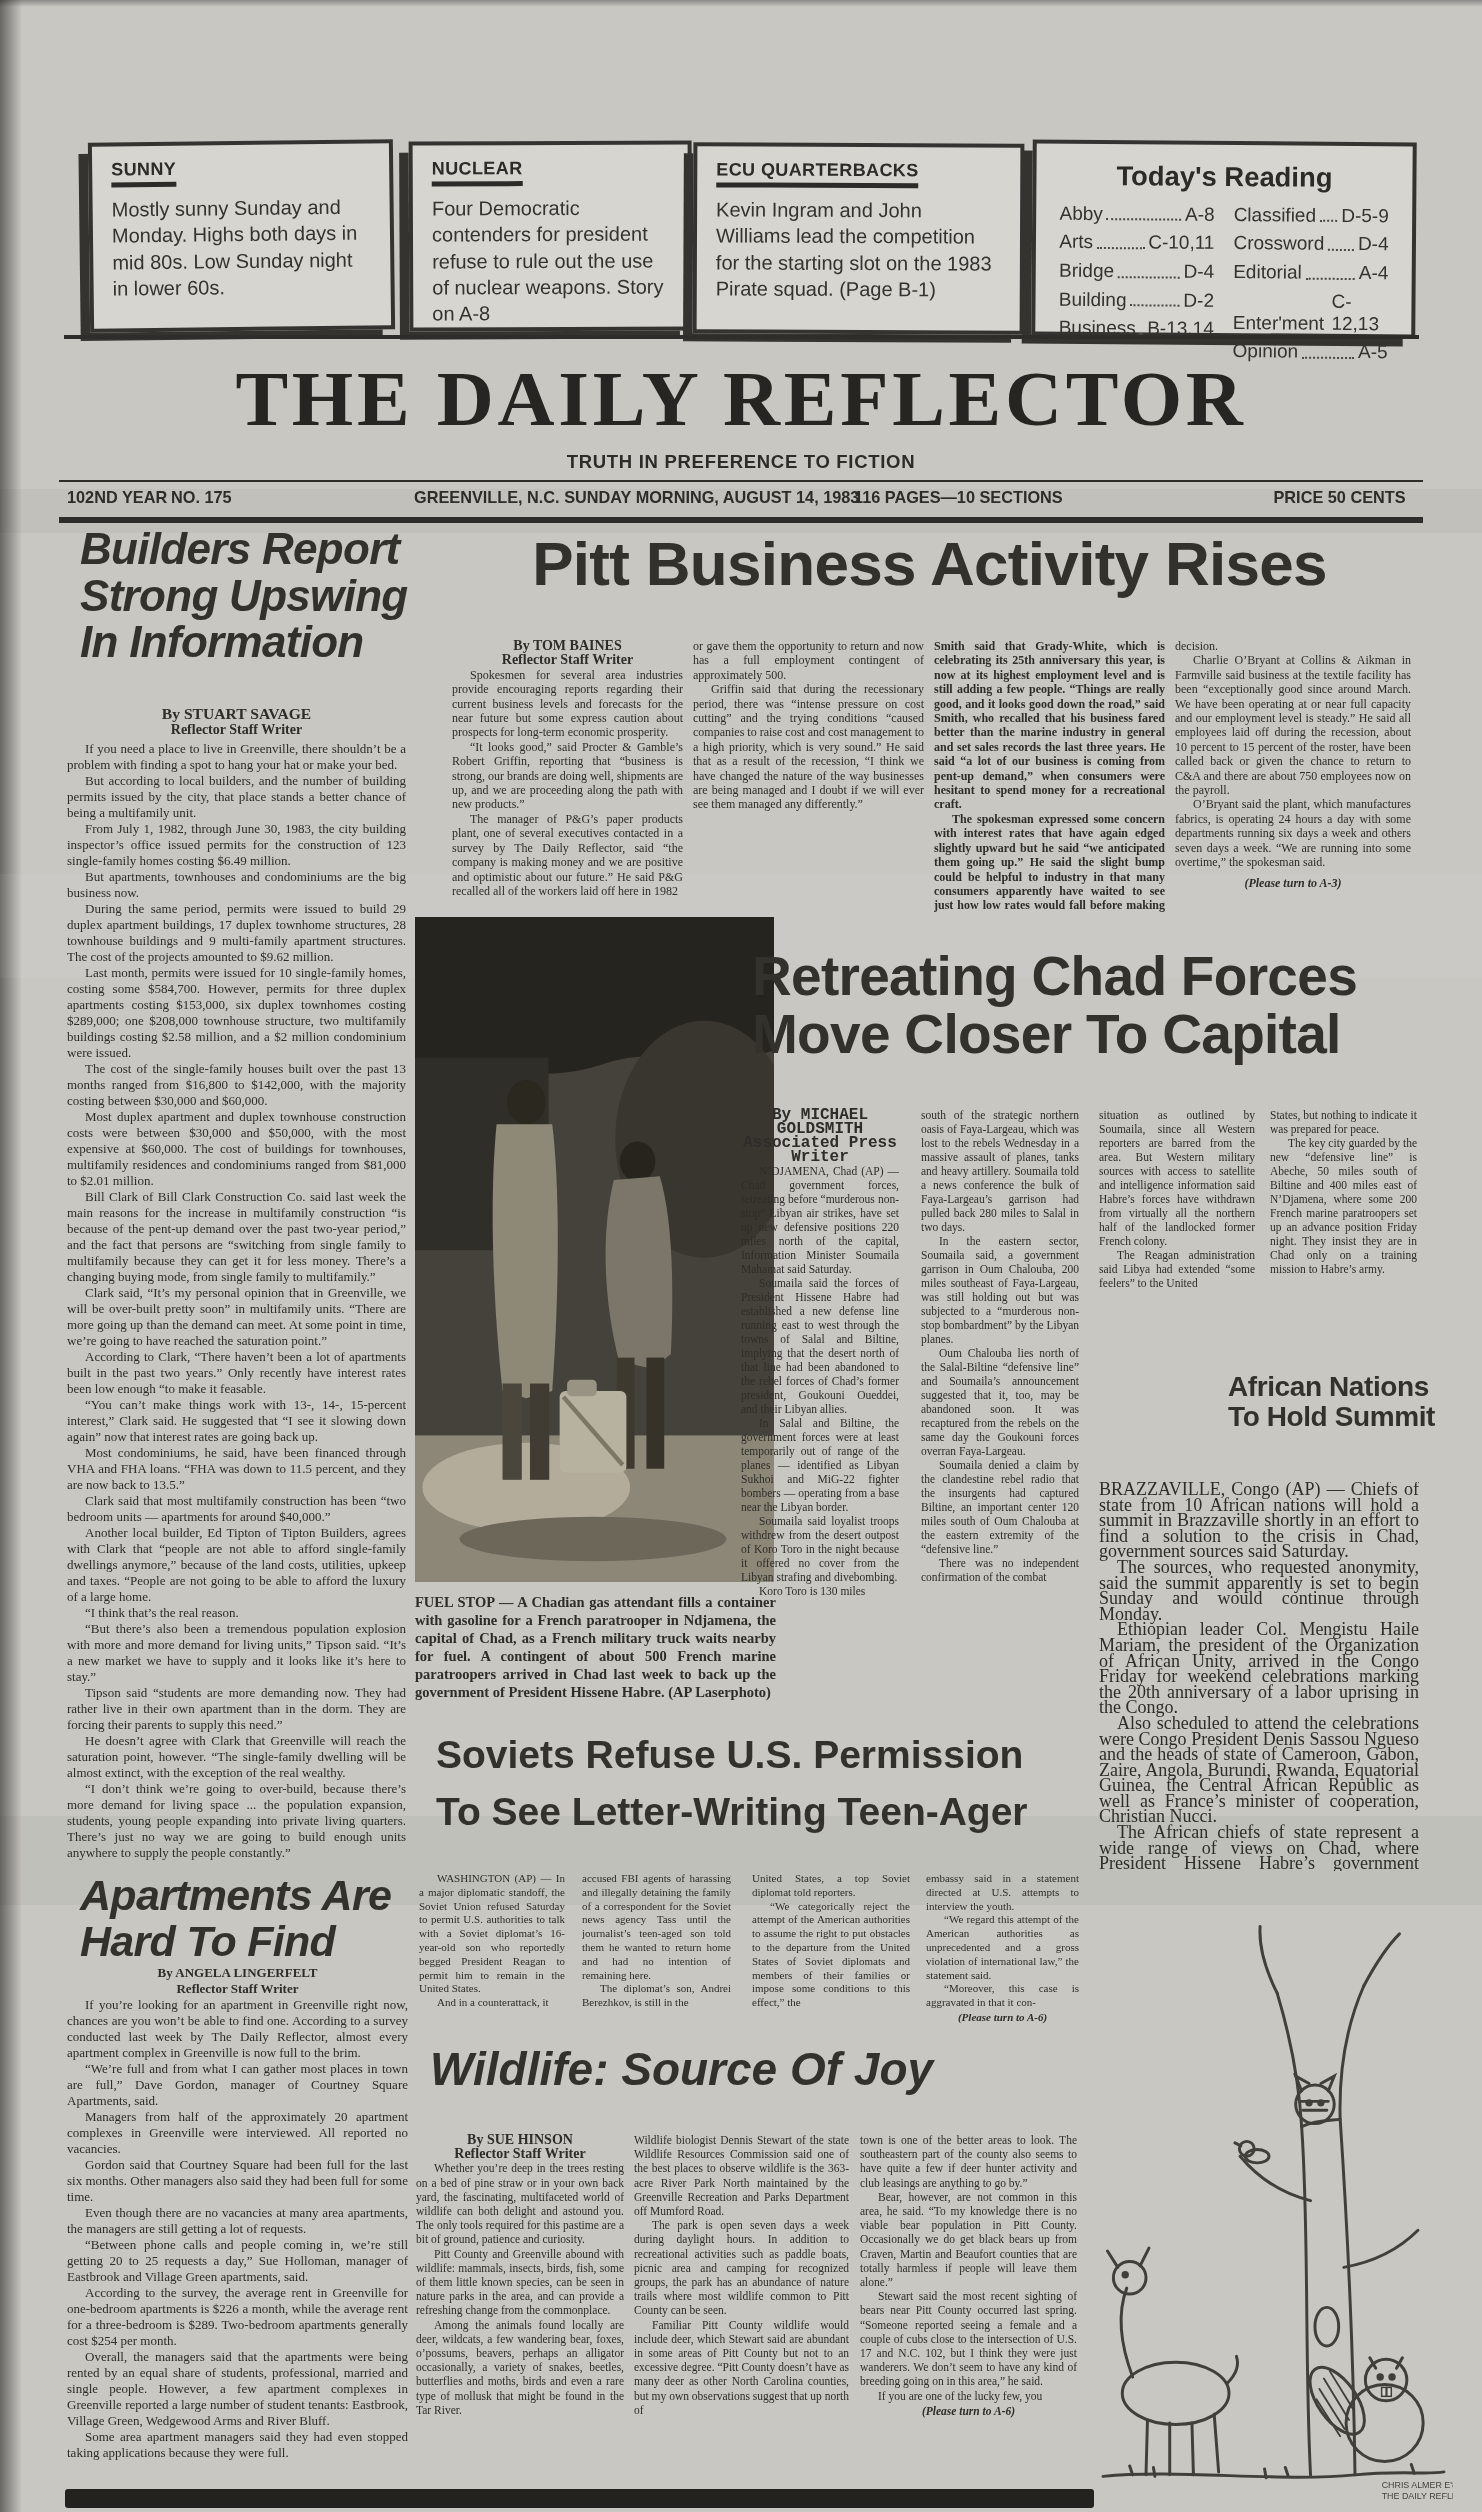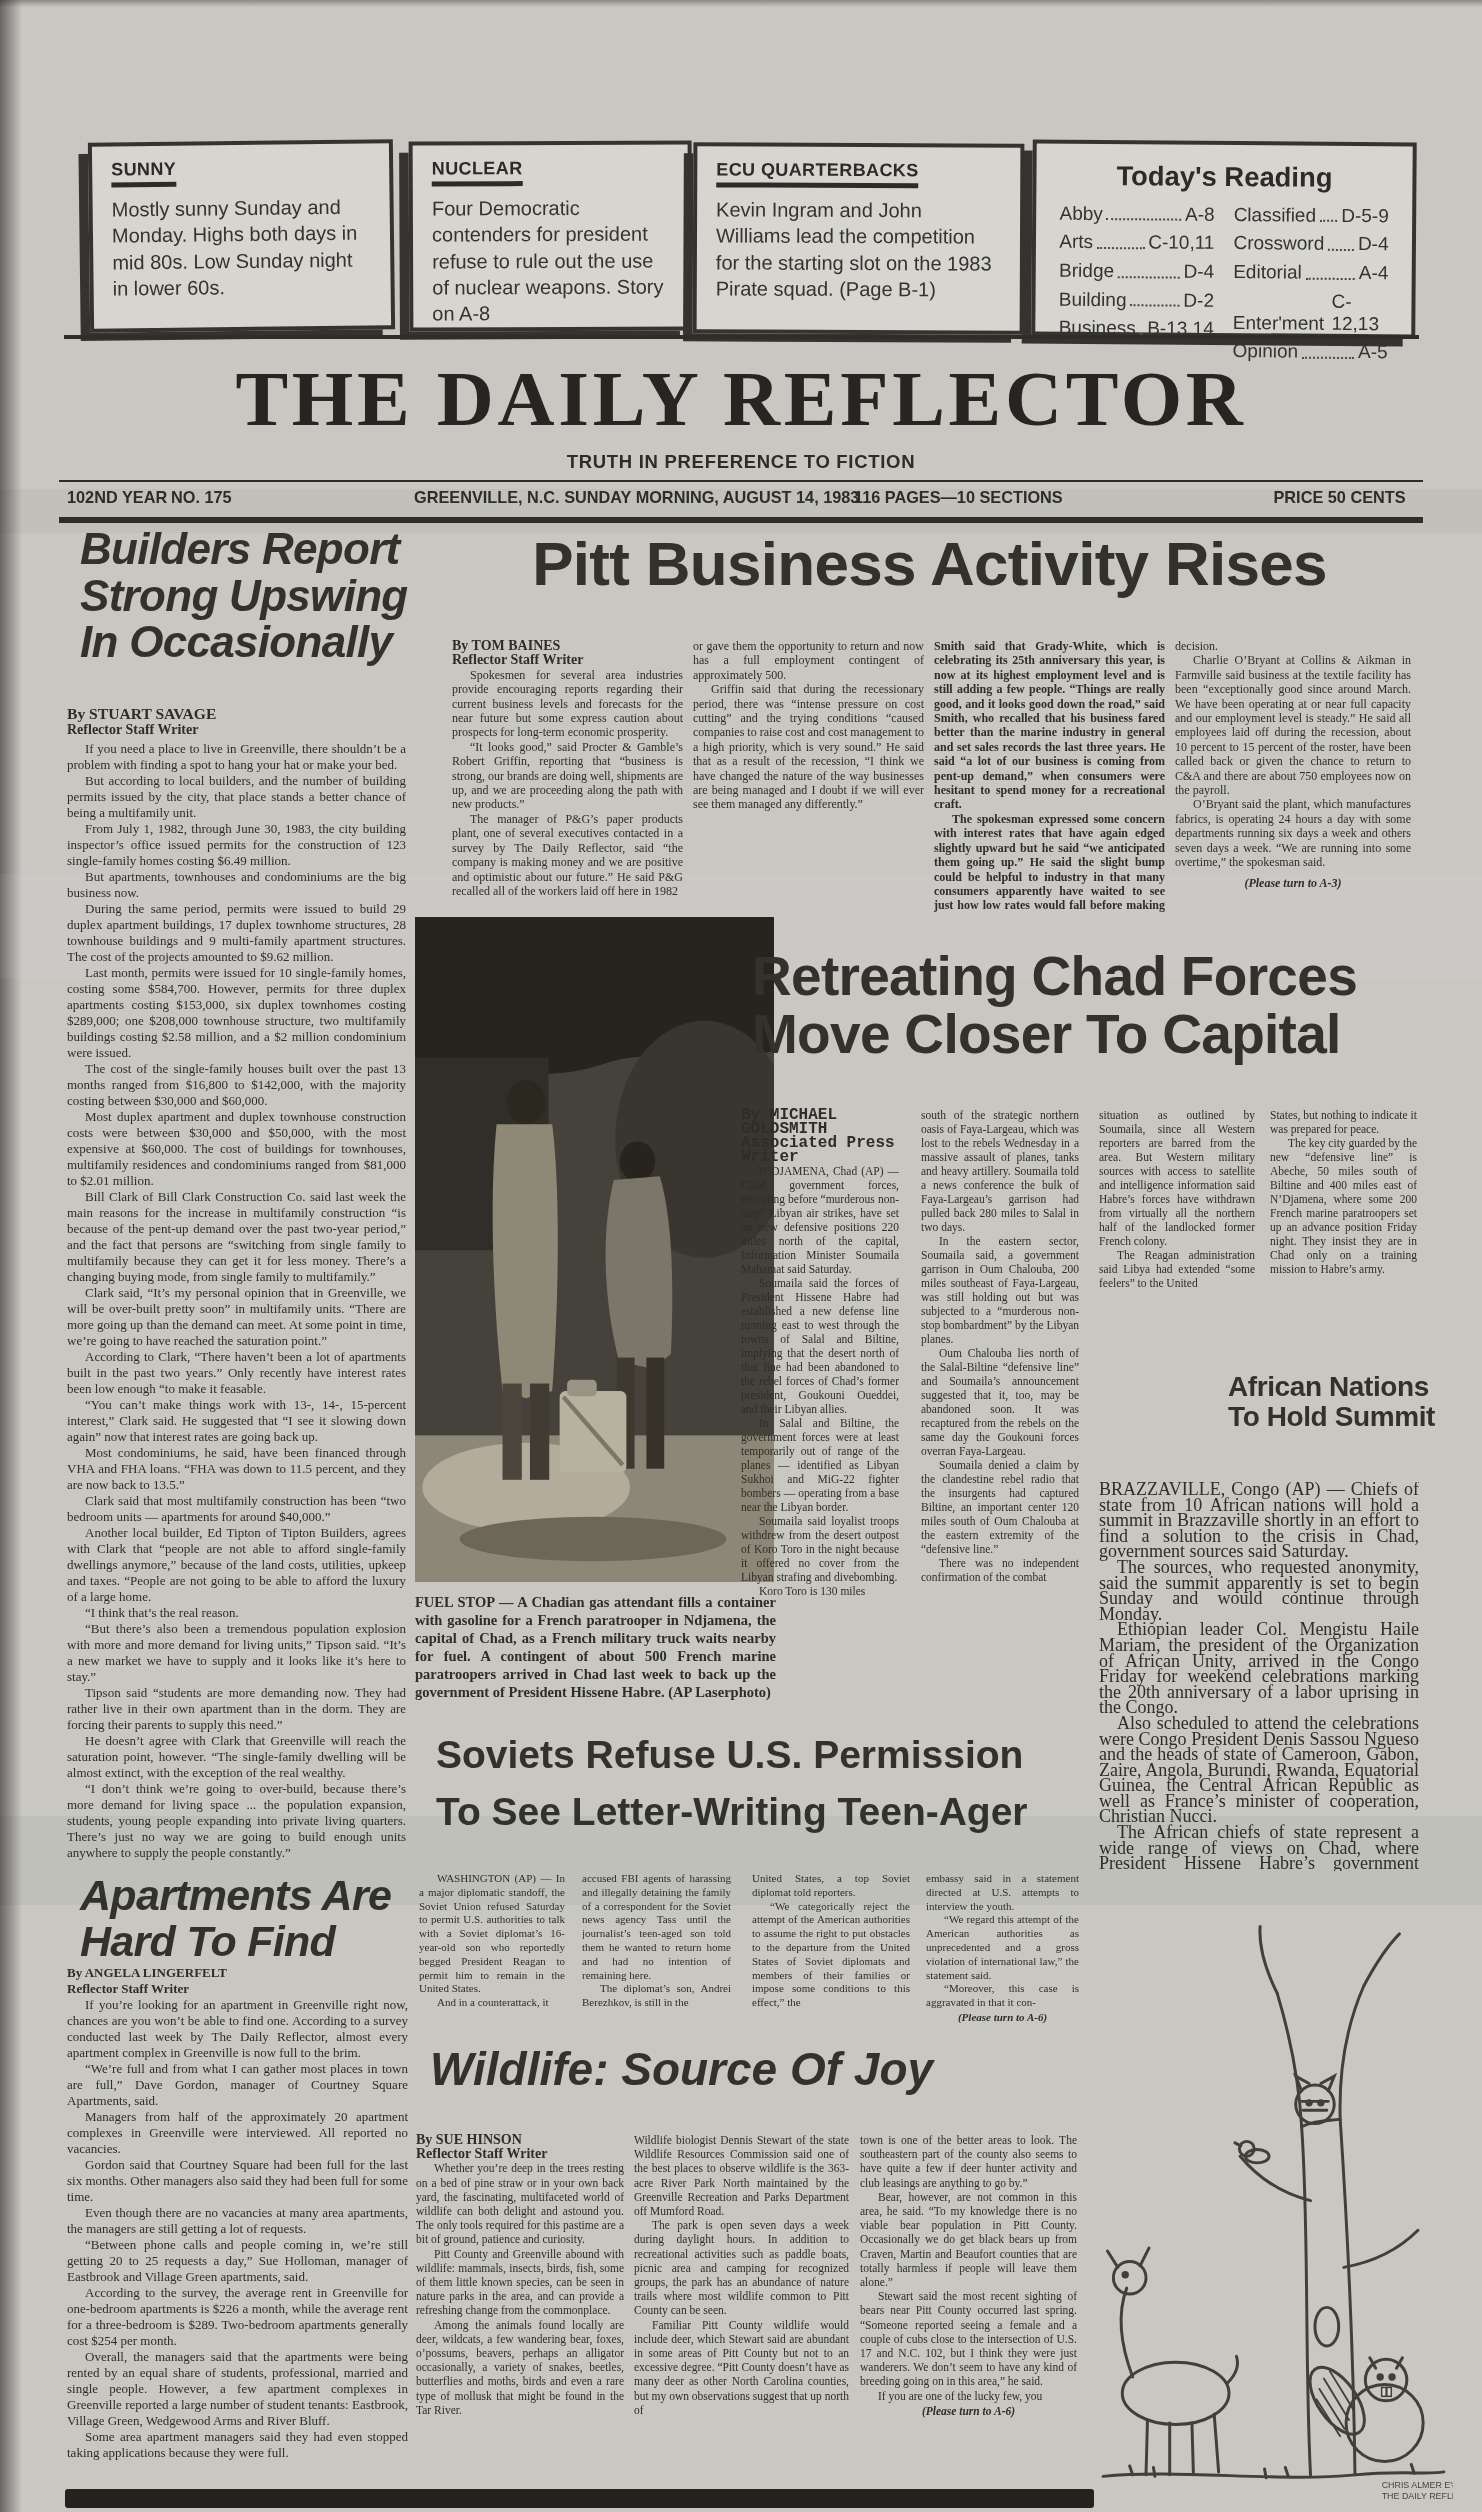--- a/index.html
+++ b/index.html
@@ -46,21 +46,21 @@
   .dateline span{position:absolute;white-space:nowrap;}
   .dl-year{left:0;}
   .dl-issue{left:104px;}
   .dl-citydate{left:347px;}
   .dl-pages{left:787px;}
   .dl-price{right:10.4px;}
 
   
   .col{position:absolute;overflow:hidden;text-align:justify;}
   .para{margin:0;text-indent:18px;}
-  .byline{text-align:left;font-weight:bold;text-indent:0;margin:0;}
+  .byline{text-align:center;font-weight:bold;text-indent:0;margin:0;}
   .jump{text-align:center;font-weight:bold;font-style:italic;text-indent:0;margin-top:6px;}
   .headline{position:absolute;font-family:"Liberation Sans",sans-serif;font-weight:bold;color:#33312c;line-height:1.06;margin-left:15px;}
   .headline span{display:block;}
   .hl-italic{font-style:italic;}
 
   
   .builders-head{left:65px;top:526px;width:348px;font-size:44px;letter-spacing:-0.7px;}
   .left-body{left:67px;top:706px;width:339px;height:1156px;font-size:13px;line-height:16px;}
   .left-body .byline{font-size:15.6px;}
   .left-body .byline-sub{font-size:14px;margin-bottom:3px;}
@@ -209,21 +209,21 @@
     <span class="dl-issue">NO. 175</span>
     <span class="dl-citydate">GREENVILLE, N.C.  SUNDAY MORNING, AUGUST 14, 1983</span>
     <span class="dl-pages">116 PAGES—10 SECTIONS</span>
     <span class="dl-price">PRICE 50 CENTS</span>
   </div>
   <div class="rule rule-heavy"></div>
 
   <div class="headline hl-italic builders-head">
     <span>Builders Report</span>
     <span>Strong Upswing</span>
-    <span>In Occasionally</span>
+    <span>In Information</span>
   </div>
   <div class="col left-body">
     <p class="para byline">By STUART SAVAGE</p>
     <p class="para byline byline-sub">Reflector Staff Writer</p>
     <p class="para">If you need a place to live in Greenville, there shouldn’t be a problem with finding a spot to hang your hat or make your bed.</p>
     <p class="para">But according to local builders, and the number of building permits issued by the city, that place stands a better chance of being a multifamily unit.</p>
     <p class="para">From July 1, 1982, through June 30, 1983, the city building inspector’s office issued permits for the construction of 123 single-family homes costing $6.49 million.</p>
     <p class="para">But apartments, townhouses and condominiums are the big business now.</p>
     <p class="para">During the same period, permits were issued to build 29 duplex apartment buildings, 17 duplex townhome structures, 28 townhouse buildings and 9 multi-family apartment structures. The cost of the projects amounted to $9.62 million.</p>
     <p class="para">Last month, permits were issued for 10 single-family homes, costing some $584,700. However, permits for three duplex apartments costing $153,000, six duplex townhomes costing $289,000; one $208,000 townhouse structure, two multifamily buildings costing $2.58 million, and a $2 million condominium were issued.</p>

